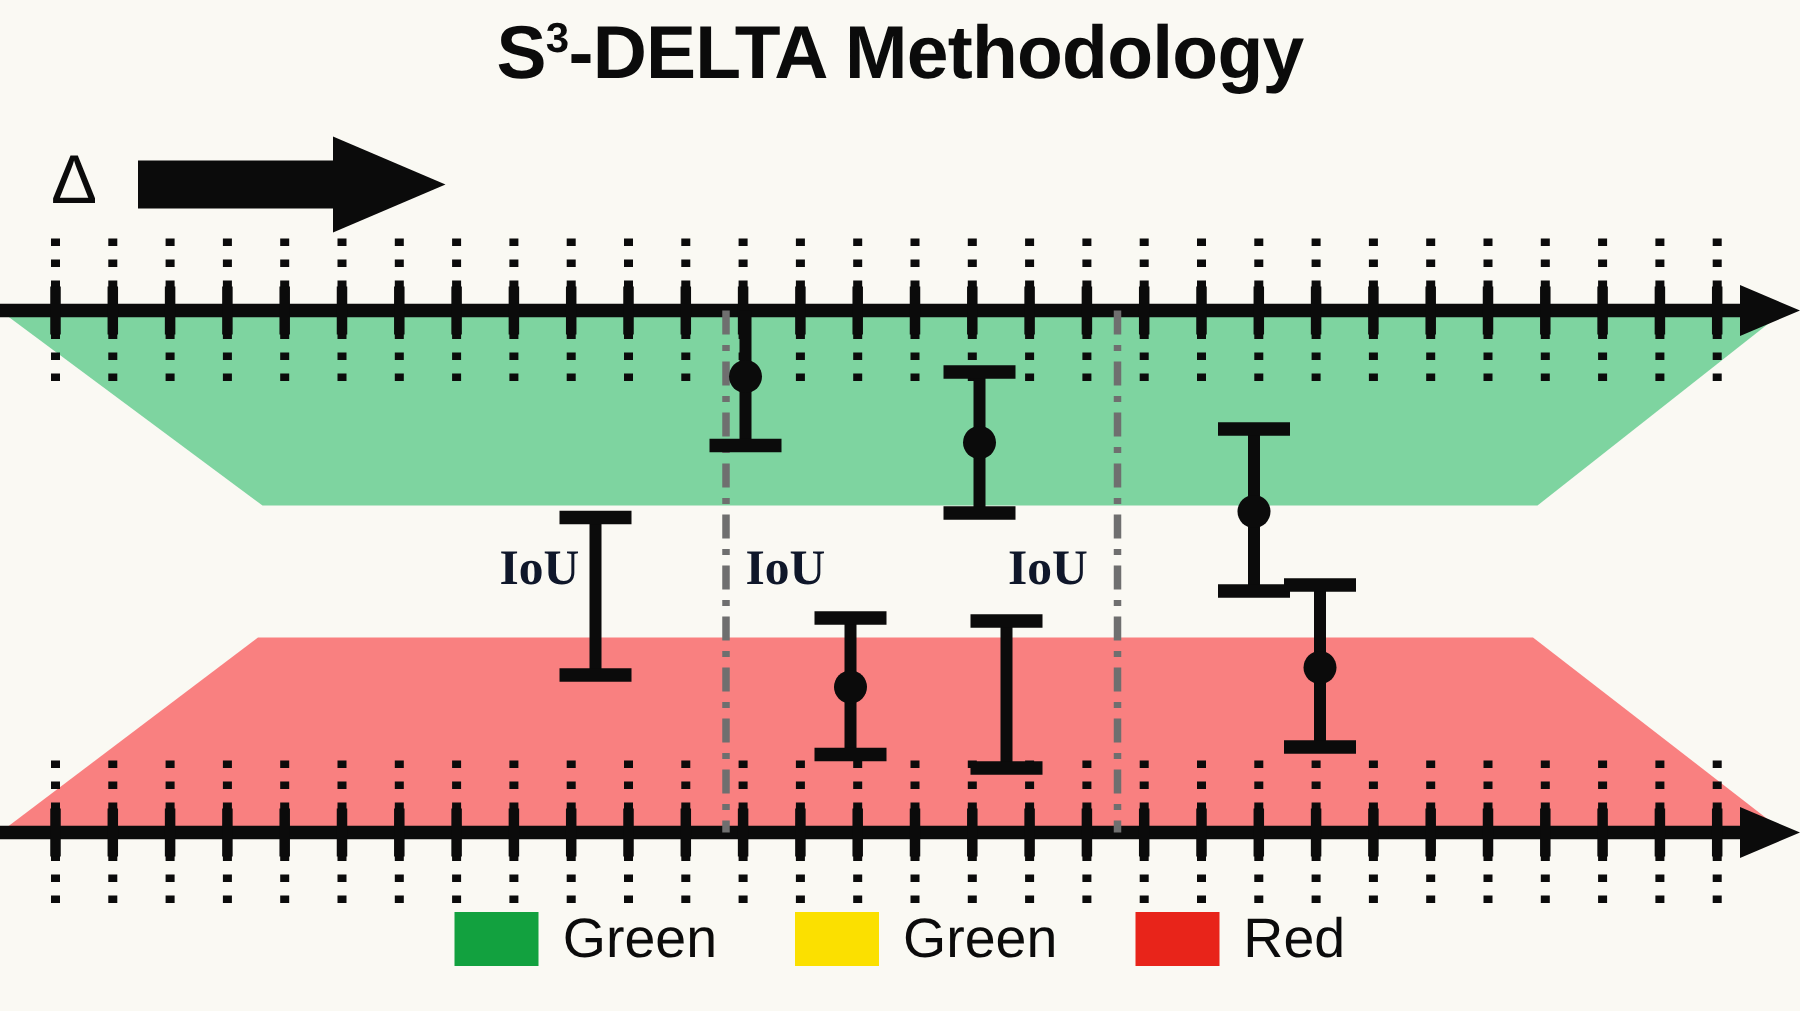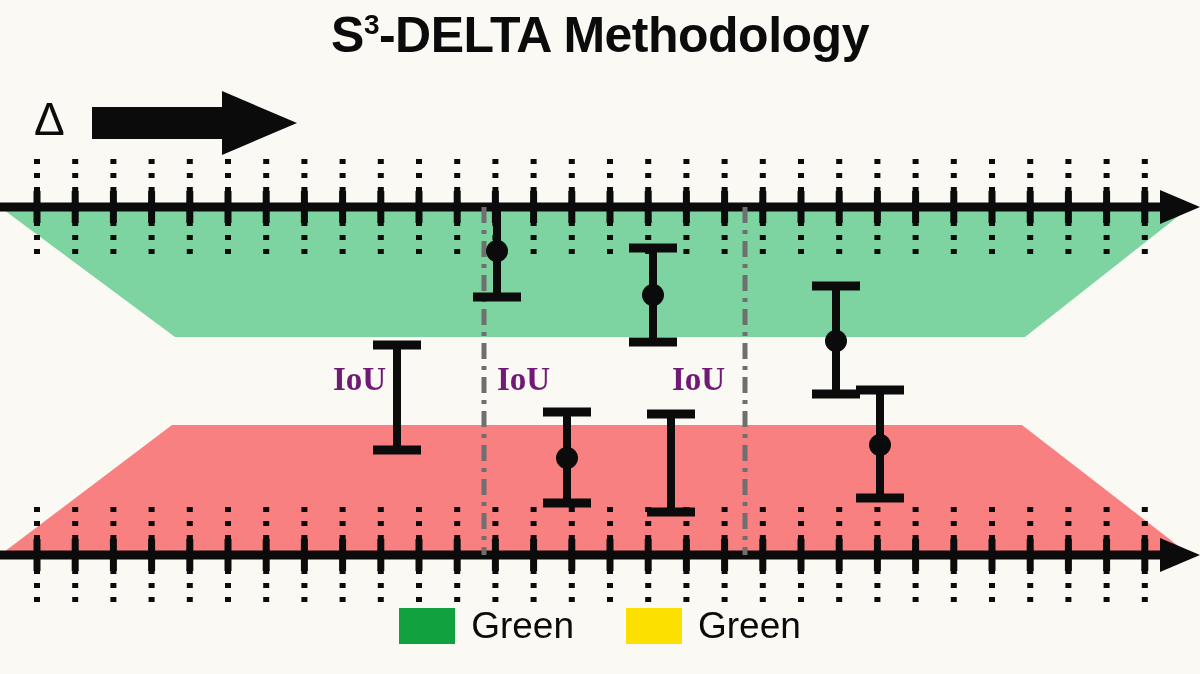--- a/index.html
+++ b/index.html
@@ -50,21 +50,21 @@
     font-size: 46px;
     color: #0b0b0b;
     line-height: 1;
   }
   
   .iou-label {
     position: absolute;
     font-family: "Liberation Serif", serif;
     font-weight: bold;
     font-size: 33px;
-    color: #701a75;
+    color: #0f172a;
     line-height: 1;
     white-space: nowrap;
   }
   
   #legend {
     position: absolute;
     left: 0;
     top: 607px;
     width: 1200px;
     display: flex;
@@ -367,15 +367,19 @@
 
   <div id="legend">
     <div class="legend-entry">
       <span class="legend-swatch" id="sw-0" style="background: rgb(18, 161, 63);"></span>
       <span class="legend-text">Green</span>
     </div>
     <div class="legend-entry">
       <span class="legend-swatch" id="sw-1" style="background: rgb(251, 224, 0);"></span>
       <span class="legend-text">Green</span>
     </div>
+    <div class="legend-entry">
+      <span class="legend-swatch" id="sw-2" style="background: rgb(232, 36, 26);"></span>
+      <span class="legend-text">Red</span>
+    </div>
   </div>
 
 </div>
 
 </body></html>

